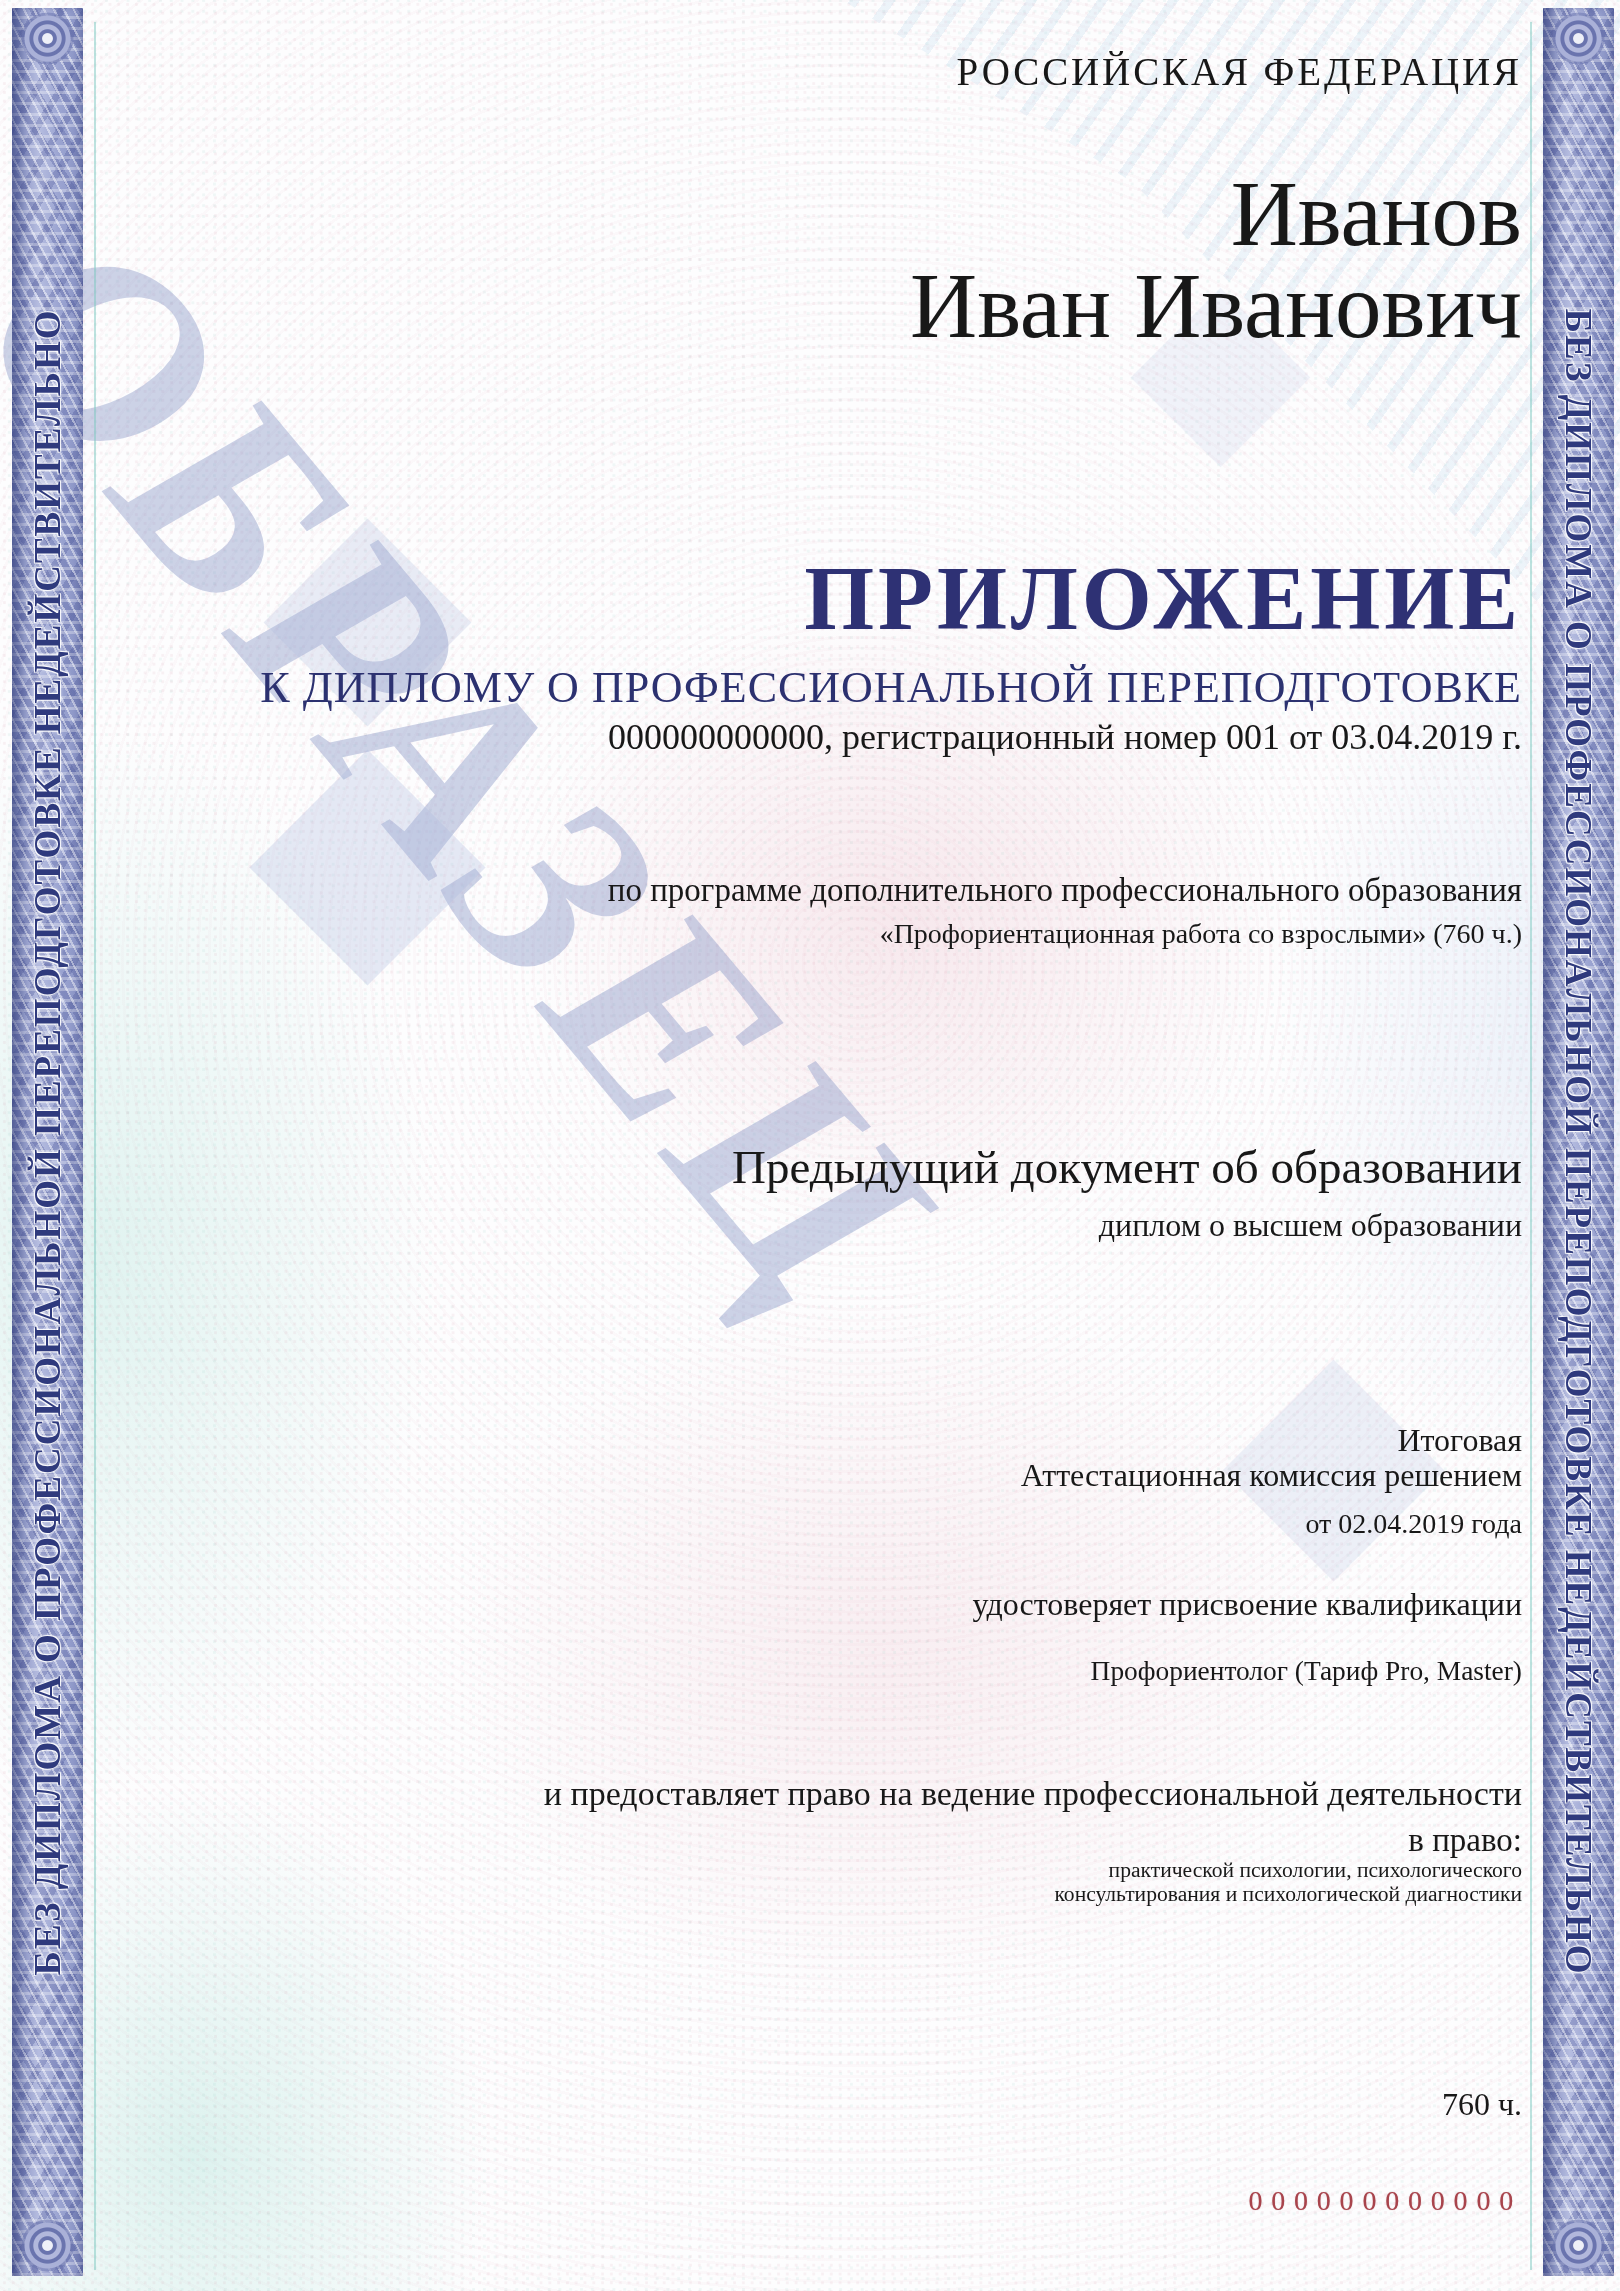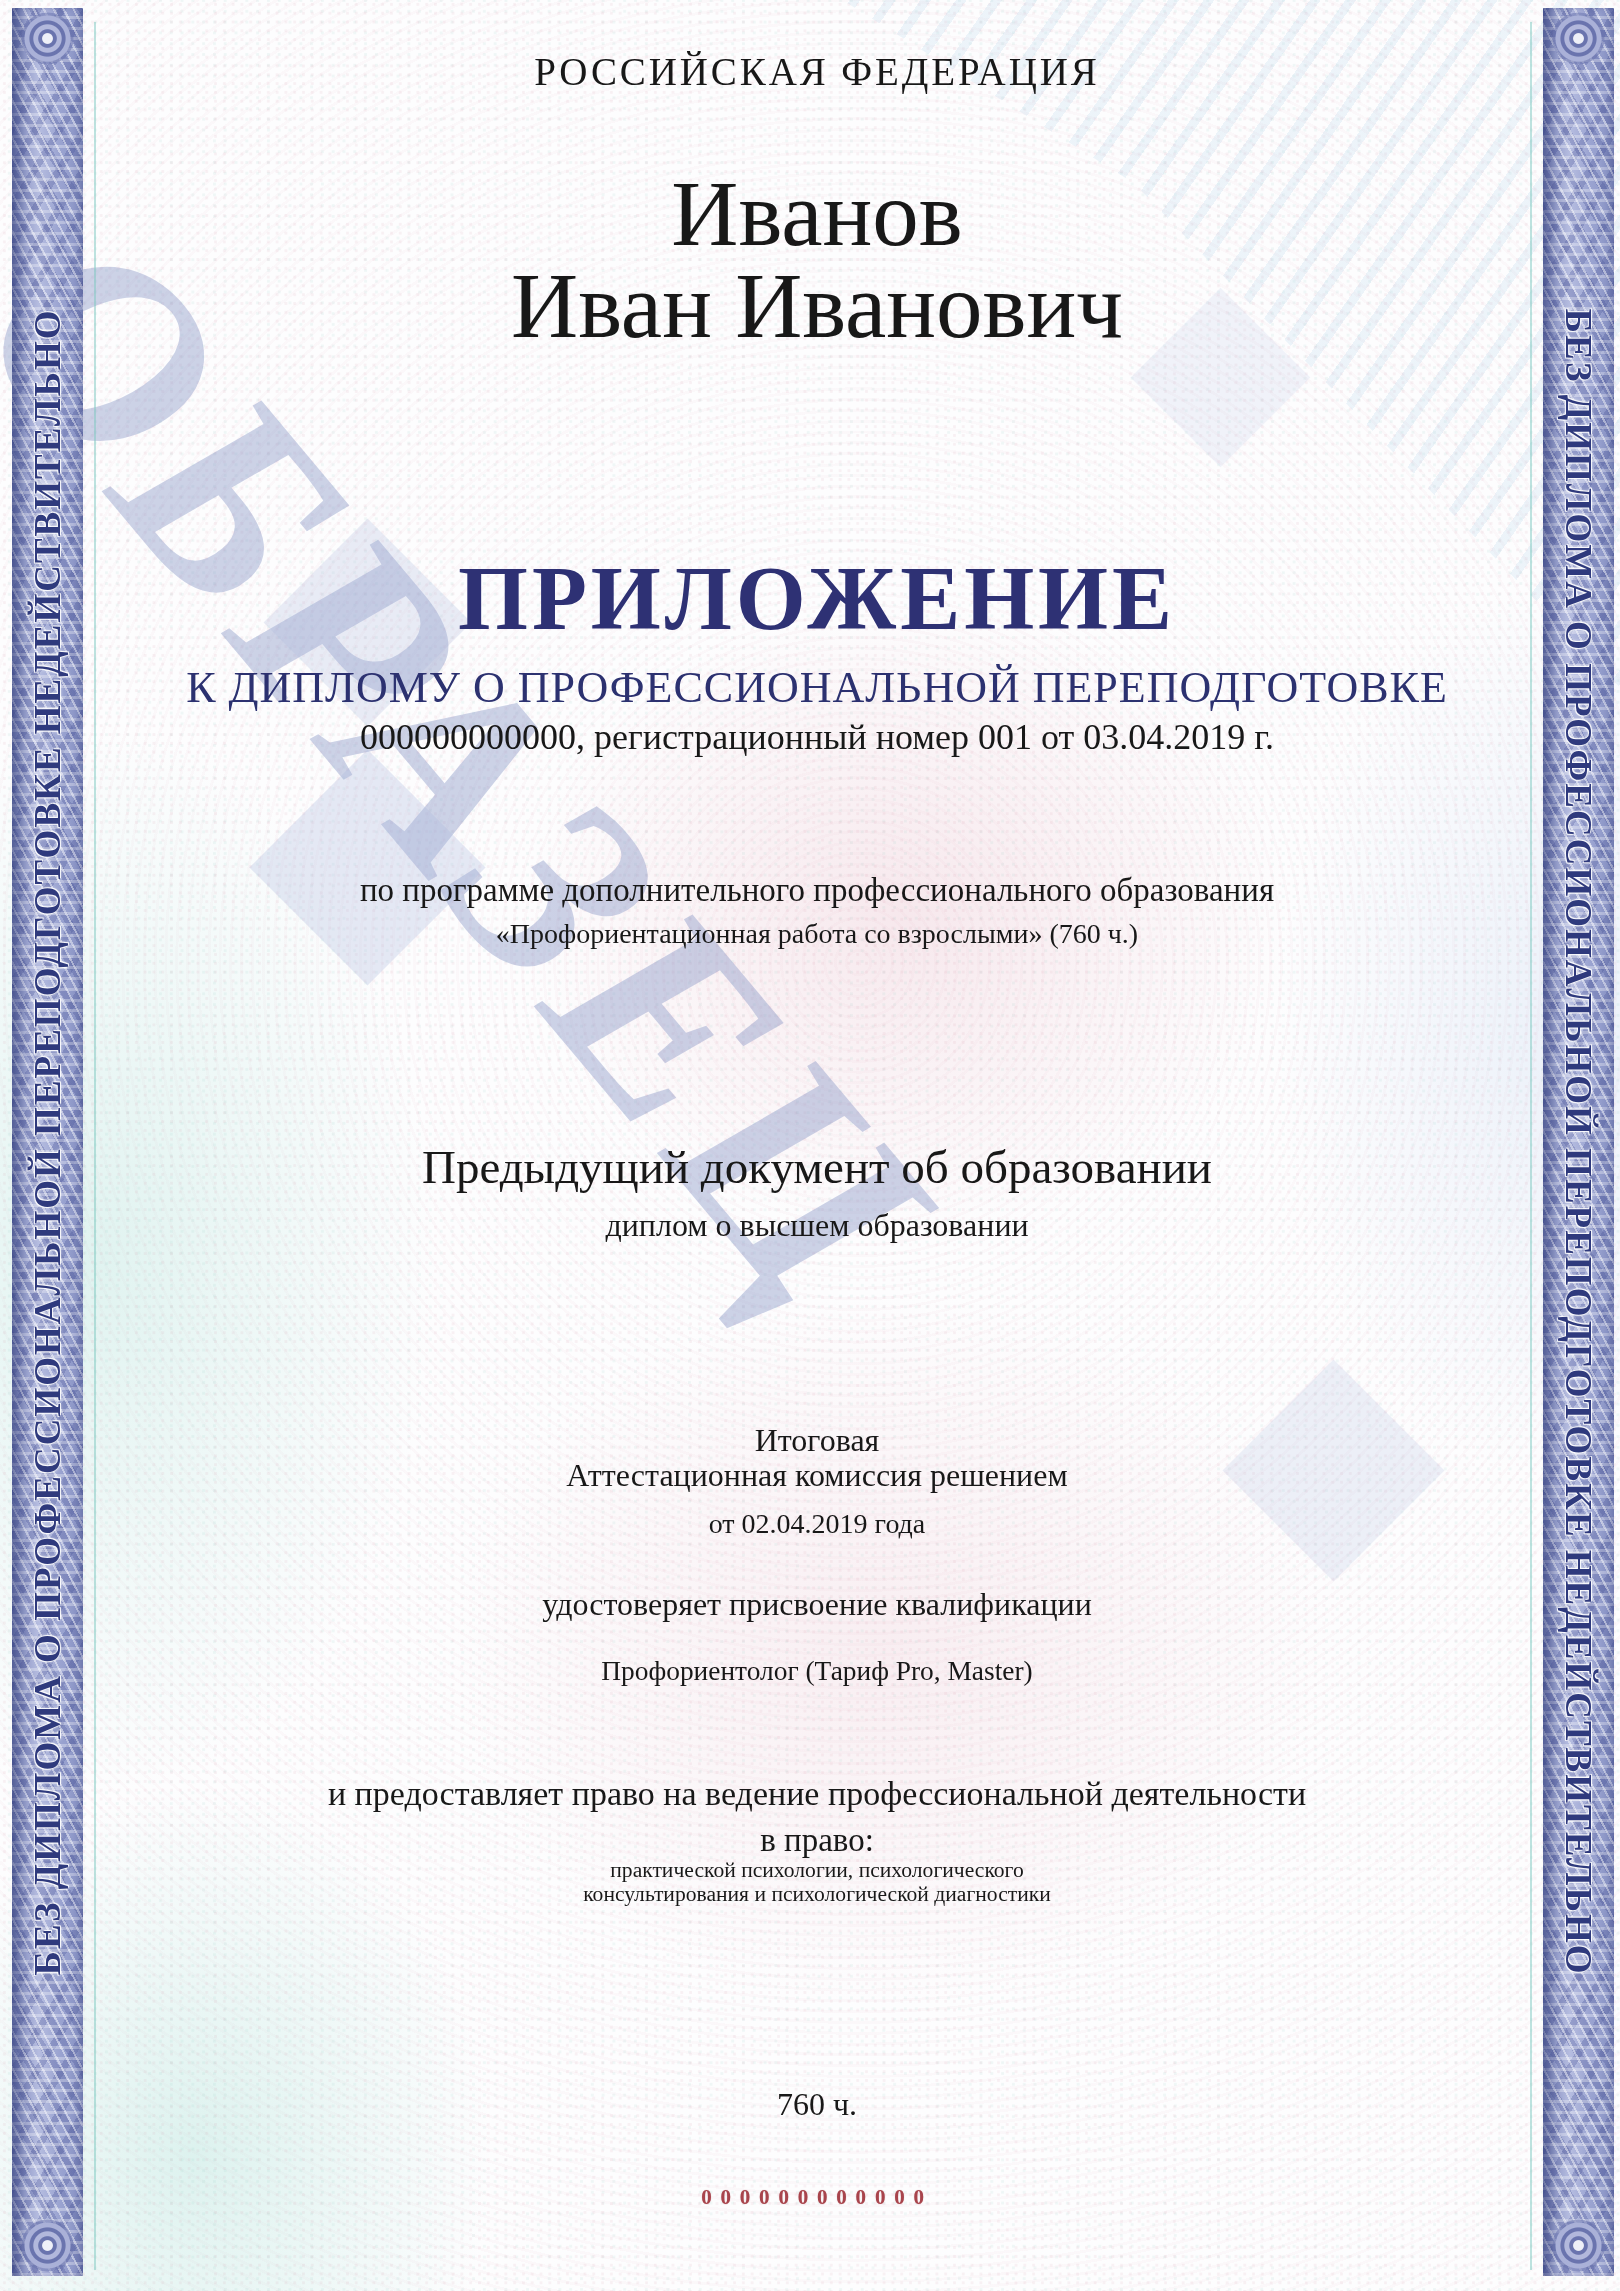--- a/index.html
+++ b/index.html
@@ -75,21 +75,21 @@
     font-size:37px;letter-spacing:2px;color:#2f3a7d;
     text-shadow:0 0 2px #fff,0 0 3.9px #fff,1px 1px 0 rgba(255,255,255,.8),-1px -1px 0 rgba(255,255,255,.8);
   }
   .strip-right .strip-text{transform:translate(-50%,-50%);}
   .strip-left  .strip-text{transform:translate(-50%,-50%) rotate(180deg);}
   
   .pinstripe{position:absolute;top:21.6px;bottom:21.6px;width:2px;background:rgba(125,200,192,.5);z-index:2;}
   .pin-left{left:94px;}
   .pin-right{right:88px;}
   
-  .line{position:absolute;left:112px;right:98px;text-align:center;z-index:2;line-height:1.06;}
+  .line{position:absolute;left:112px;right:98px;text-align:right;z-index:2;line-height:1.06;}
   .country{top:51px;font-size:39px;letter-spacing:2.9px;}
   .name1{top:165px;font-size:93px;}
   .name2{top:257px;font-size:93px;}
   .title{top:551px;font-size:90px;font-weight:bold;color:#2e3174;letter-spacing:3.9px;}
   .subtitle{top:665px;font-size:44px;font-weight:normal;color:#2c3170;letter-spacing:1px;}
   .numline{top:718px;font-size:36px;}
   .tr1{top:831px;font-size:33px;}
   .tr2{top:873px;font-size:33px;}
   .program{top:919px;font-size:28px;}
   .prev1{top:1143px;font-size:47px;}
@@ -98,21 +98,21 @@
   .comm2{top:1459px;font-size:32px;}
   .commdate{top:1509px;font-size:28px;font-family:Liberation Serif, serif;}
   .quallabel{top:1588px;font-size:32px;}
   .qualvalue{top:1657px;font-size:27.4px;}
   .rights1{top:1776px;font-size:34px;}
   .rights2{top:1823px;font-size:33px;}
   .rd1{top:1859px;font-size:21.6px;line-height:1.1;}
   .rd2{top:1883px;font-size:21.6px;line-height:1.1;}
   .workload{top:1982px;font-size:36px;}
   .hours{top:2088px;font-size:32px;}
-  .serial{top:2186px;font-size:21px;font-weight:bold;color:#a8444c;letter-spacing:8.8px;
+  .serial{top:2186px;font-size:28px;font-weight:normal;color:#a8444c;letter-spacing:8.8px;
           text-shadow:0 0 1px rgba(168,68,76,.5);}
 </style>
 </head>
 <body>
 
 <div class="doc">
 
   <div class="watermark">ОБРАЗЕЦ</div>
 
   <div class="diamond d1"></div>

